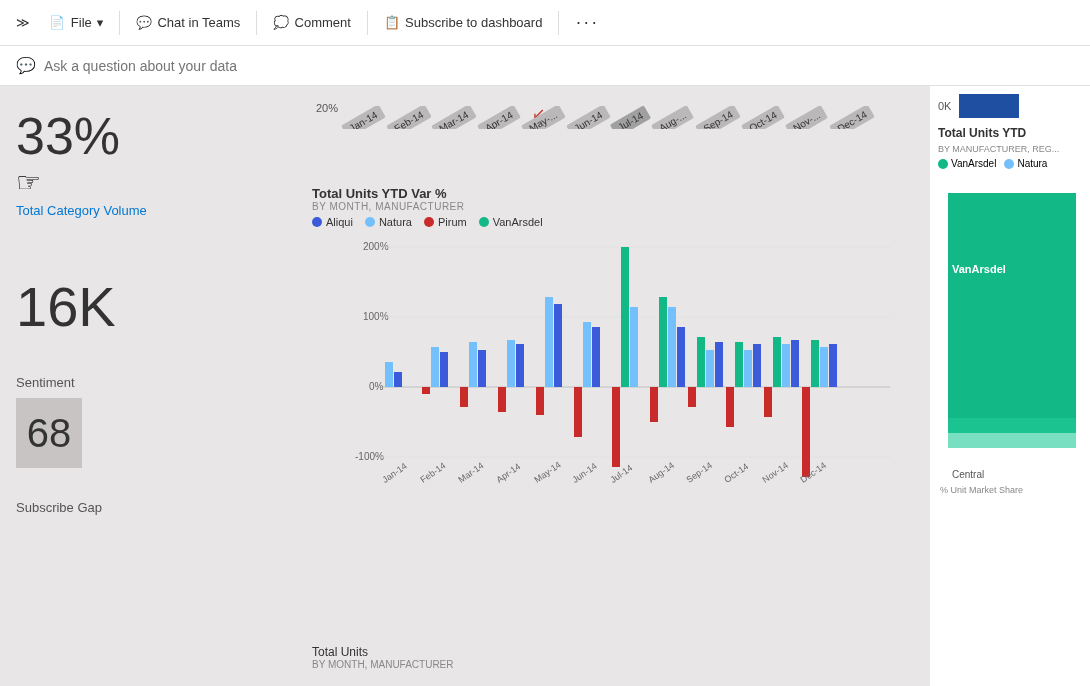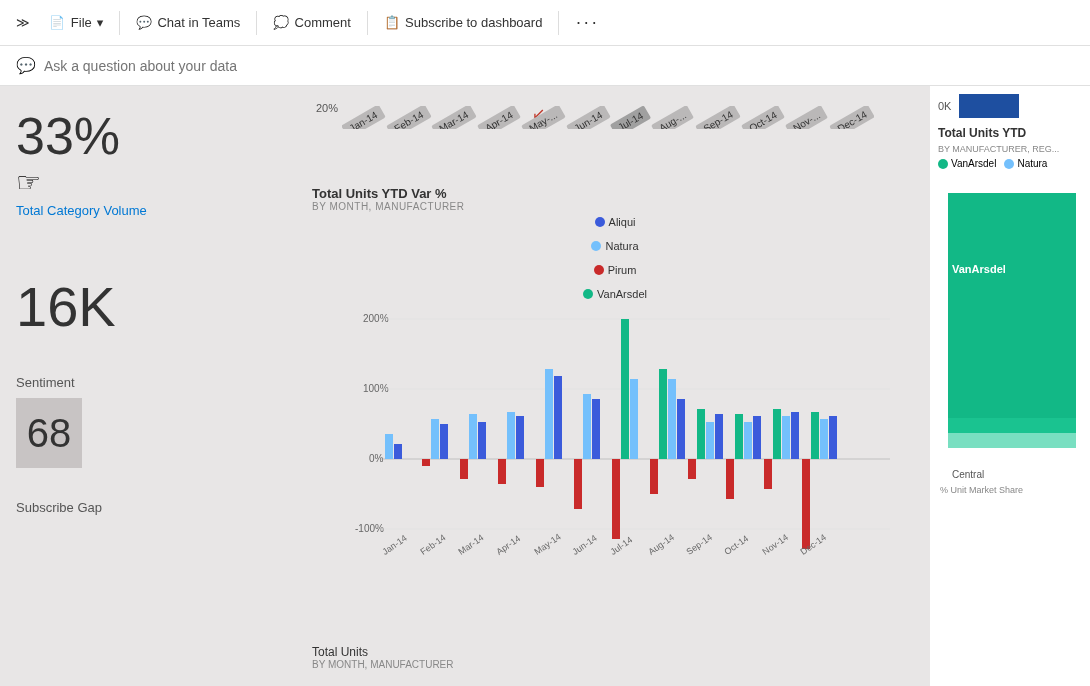--- a/index.html
+++ b/index.html
@@ -161,21 +161,20 @@
       font-size: 10px;
       color: #888;
       text-transform: uppercase;
       letter-spacing: 0.5px;
     }
     .chart-legend {
       display: flex;
       gap: 12px;
       margin: 4px 0;
       align-items: center;
-      flex-direction: column;
     }
     .legend-item {
       display: flex;
       align-items: center;
       gap: 4px;
       font-size: 11px;
       color: #333;
     }
     .legend-dot {
       width: 10px;

